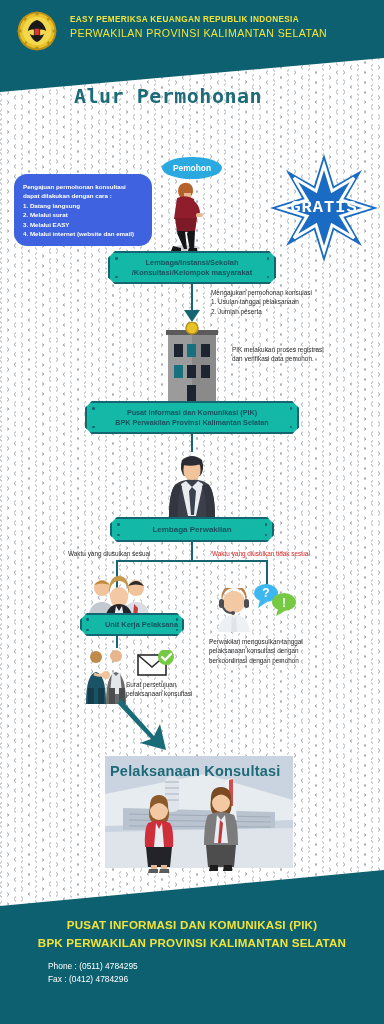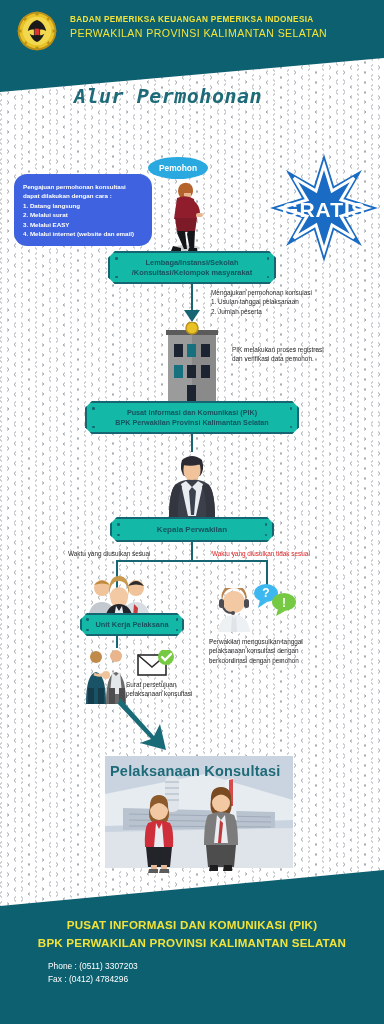--- a/index.html
+++ b/index.html
@@ -28,63 +28,63 @@
     position:absolute;left:0;top:0;width:384px;height:92px;
     background:#0d6070;z-index:3;
     clip-path:polygon(0 0,384px 0,384px 58px,0 92px);
   }
   .emblem{position:absolute;left:14px;top:8px;width:46px;height:46px;}
   .hdr-txt{position:absolute;left:70px;top:14px;width:306px;}
   .hdr-l1{color:#f2e33a;font-size:8.2px;font-weight:bold;letter-spacing:.35px;line-height:12px;}
   .hdr-l2{color:#f2e33a;font-size:10.6px;font-weight:normal;letter-spacing:.4px;line-height:14px;}
 
   
-  .title-wrap{position:absolute;left:0;top:84px;width:336px;text-align:center;z-index:4;font-style:italic;}
+  .title-wrap{position:absolute;left:0;top:84px;width:336px;text-align:center;z-index:4;}
   .t-sub{color:#1d6b78;font-size:20px;font-weight:bold;letter-spacing:.5px;font-family:"DejaVu Sans Mono",monospace;}
   .t-main{color:#1d6b78;font-size:37px;font-weight:bold;letter-spacing:2.5px;line-height:40px;font-family:"DejaVu Sans Mono",monospace;}
 
   
   .layer{position:absolute;z-index:5;}
 
   
   .blue-box{
     position:absolute;left:14px;top:174px;width:138px;
     background:#3f63e0;border-radius:13px;
     padding:8px 9px;box-sizing:border-box;z-index:6;
   }
   .blue-box div{color:#fff;font-size:6.2px;line-height:9.4px;font-weight:bold;}
 
   
   .pemohon{
-    position:absolute;left:148px;top:157px;width:60px;height:22px;
+    position:absolute;left:162px;top:157px;width:60px;height:22px;
     background:#29a9e0;border-radius:50%;z-index:7;
     display:flex;align-items:center;justify-content:center;
   }
   .pemohon span{color:#fff;font-size:8.4px;font-weight:bold;}
 
   
   .gratis{position:absolute;left:268px;top:152px;width:112px;height:112px;z-index:6;}
   .gratis .lbl{
     position:absolute;left:0;top:46px;width:112px;text-align:center;
-    color:#fff;font-size:21px;font-weight:bold;letter-spacing:1px;
-    font-family:Liberation Sans, sans-serif;
+    color:#fff;font-size:17px;font-weight:bold;letter-spacing:1px;
+    font-family:Liberation Mono, monospace;
   }
 
   
   .node{
     position:absolute;border:2px solid #156573;background:#14b8a6;z-index:7;
     box-sizing:border-box;text-align:center;
     color:#15535e;font-weight:bold;
     clip-path:polygon(7px 0,calc(100% - 7px) 0,100% 7px,100% calc(100% - 7px),calc(100% - 7px) 100%,7px 100%,0 calc(100% - 7px),0 7px);
   }
   .node .dot{position:absolute;width:2.5px;height:2.5px;background:#156573;border-radius:50%;}
   .n1{left:108px;top:251px;width:168px;padding:5px 4px;font-size:7.4px;line-height:9.6px;}
   .n2{left:85px;top:401px;width:214px;padding:5px 4px;font-size:7.2px;line-height:9.6px;}
   .n3{left:110px;top:517px;width:164px;padding:6px 4px;font-size:8px;}
-  .n4{left:80px;top:613px;width:104px;padding:5px 4px;font-size:7.4px;}
+  .n4{left:80px;top:613px;width:104px;padding:5px 4px;font-size:7.4px;text-align:right;}
 
   
   .anno{position:absolute;color:#2b2b2b;z-index:7;font-size:6.4px;line-height:9.4px;}
 
   
   .line{position:absolute;background:#156573;z-index:4;}
 
   
   .photo{
     position:absolute;left:105px;top:756px;width:188px;height:112px;
@@ -127,21 +127,21 @@
       <path d="M81 19 L74 29 L71 23 Z"></path>
         <path d="M81 81 L71 77 L75 71 Z"></path>
       <path d="M19 81 L26 71 L29 77 Z"></path>
         <path d="M19 19 L29 23 L23 29 Z"></path>
     </g>
     <path d="M50 26 C38 30 32 40 30 50 C38 46 44 46 50 48 C56 46 62 46 70 50 C68 40 62 30 50 26 Z" fill="#1a1a1a"></path>
     <rect x="44" y="44" width="12" height="16" fill="#d33" stroke="#1a1a1a" stroke-width="1.5"></rect>
     <path d="M34 56 C38 66 44 72 50 74 C56 72 62 66 66 56 C60 60 54 60 50 58 C46 60 40 60 34 56 Z" fill="#1a1a1a"></path>
   </svg>
   <div class="hdr-txt" style="z-index:4">
-    <div class="hdr-l1">BADAN PEMERIKSA KEUANGAN PEMERIKSA INDONESIA</div>
+    <div class="hdr-l1">EASY PEMERIKSA KEUANGAN REPUBLIK INDONESIA</div>
     <div class="hdr-l2">PERWAKILAN PROVINSI KALIMANTAN SELATAN</div>
   </div>
 
   <div class="title-wrap">
     <div class="t-sub">Alur Permohonan</div>
   </div>
 
   <div class="blue-box">
     <div>Pengajuan permohonan konsultasi</div>
     <div>dapat dilakukan dengan cara :</div>
@@ -238,21 +238,21 @@
     <path d="M22 15 q8 -6 16 0 q2 10 -3 14 q-5 4 -10 0 q-5 -4 -3 -14Z" fill="#f0c39b"></path>
     <path d="M20 13 q10 -9 20 0 q-6 4 -20 2Z" fill="#2b2b33"></path>
     <path d="M14 34 q8 -5 16 -4 q8 -1 16 4 q7 6 7 34 l-46 0 q0 -28 7 -34Z" fill="#3b3f4a"></path>
     <path d="M24 31 l6 6 l6 -6 l5 3 l-7 32 l-8 0 l-7 -32Z" fill="#e9edf2"></path>
     <path d="M30 37 l4 4 l-2 24 l-3 0 l-2 -24Z" fill="#39424d"></path>
     <path d="M14 34 q-7 7 -7 34 l9 0 q-1 -22 4 -32Z" fill="#33363f"></path>
     <path d="M46 34 q7 7 7 34 l-9 0 q1 -22 -4 -32Z" fill="#33363f"></path>
   </svg>
 
   <div class="node n3">
-    <div>Kepala Perwakilan</div>
+    <div>Lembaga Perwakilan</div>
     <div class="dot" style="left:5px;top:4px"></div>
       <div class="dot" style="right:5px;top:4px"></div>
     <div class="dot" style="left:5px;bottom:4px"></div>
       <div class="dot" style="right:5px;bottom:4px"></div>
   </div>
 
   <div class="line" style="left:191px;top:540px;width:2px;height:22px;"></div>
   <div class="line" style="left:116px;top:560px;width:152px;height:2px;"></div>
   <div class="line" style="left:116px;top:560px;width:2px;height:56px;"></div>
   <div class="line" style="left:266px;top:560px;width:2px;height:32px;"></div>
@@ -384,18 +384,18 @@
     <path d="M8 58 l30 0 l-2 22 l-26 0Z" fill="#4d4d4d"></path>
     <path d="M12 78 l8 0 l0 6 l-9 0Z" fill="#1d1d1d"></path>
     <path d="M26 78 l8 0 l0 6 l-9 0Z" fill="#1d1d1d"></path>
   </svg>
   <div class="photo-title">Pelaksanaan Konsultasi</div>
 
   <div class="footer">
     <div class="f-h1">PUSAT INFORMASI DAN KOMUNIKASI (PIK)</div>
     <div class="f-h2">BPK PERWAKILAN PROVINSI KALIMANTAN SELATAN</div>
     <div class="f-c f-left">
-      <div>Phone : (0511) 3307203</div>
+      <div>Phone : (0511) 4784295</div>
       <div>Fax : (0412) 4784296</div>
     </div>
   </div>
 
 </div>
 
 </body></html>

